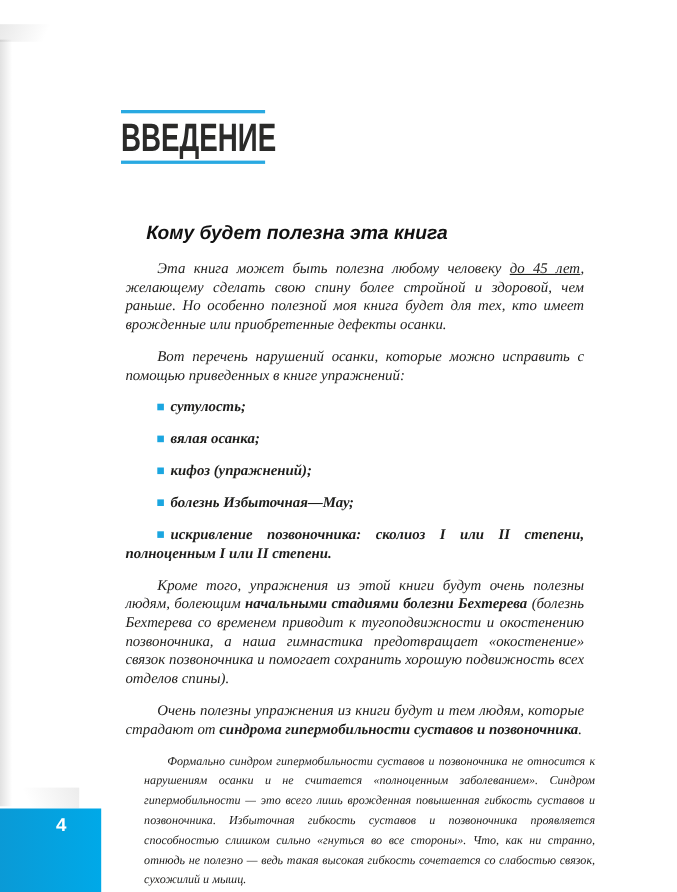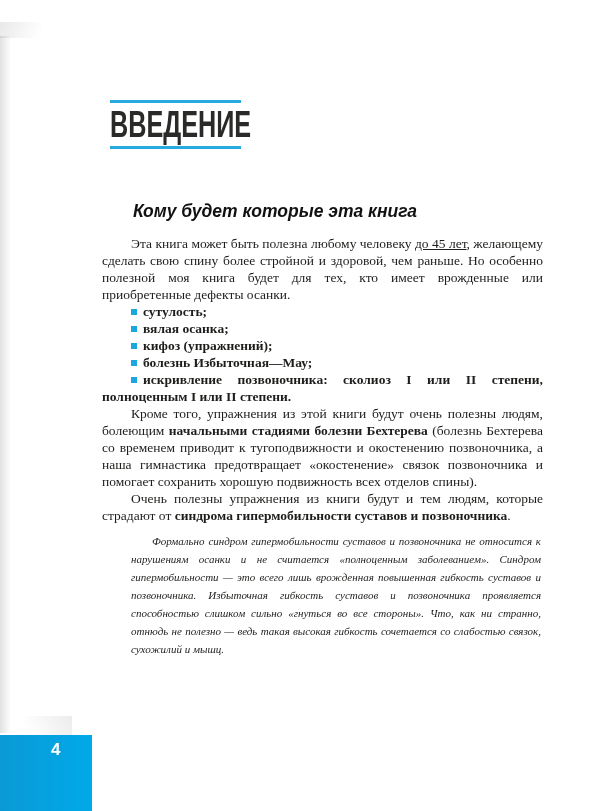--- a/index.html
+++ b/index.html
@@ -40,22 +40,22 @@
   
   .content { position:absolute; left:102px; top:201px; width:441px; color:#1d1d1b; }
 
   .subheading {
     margin:0 0 13px 31px;
     font-family:"Liberation Sans", sans-serif; font-style:italic; font-weight:700;
     font-size:17.5px; line-height:21px; color:#111;
   }
 
   .para {
-    margin:0; font-size:13.5px; line-height:17px;
-    text-align:justify; text-indent:29px;
+    margin:12px; font-size:13.5px; line-height:17px;
+    text-align:justify; text-indent:29px;font-style:italic;
   }
   .u { text-decoration:underline; }
   .b { font-weight:700; }
 
   .bullet-item { font-weight:700; }
   .bullet-sq {
     display:inline-block; width:6px; height:6px; background:#1ba6e0;
     margin-right:6px; vertical-align:1px;
   }
 
@@ -84,24 +84,25 @@
   <div class="edge-corner-top"></div>
   <div class="edge-left"></div>
   <div class="edge-corner-bottom"></div>
 
   <div class="chapter-heading">
     <span class="ht">ВВЕДЕНИЕ</span>
   </div>
 
   <div class="content">
 
-    <h2 class="subheading">Кому будет которые эта книга</h2>
+    <h2 class="subheading">Кому будет полезна эта книга</h2>
 
     <p class="para"><span>Эта книга может быть полезна любому человеку </span><span class="u">до 45 лет</span><span>, желающему сделать свою спину более стройной и здоровой, чем раньше. Но особенно полезной моя книга будет для тех, кто имеет врожденные или приобретенные дефекты осанки.</span></p>
 
+    <p class="para">Вот перечень нарушений осанки, которые можно исправить с помощью приведенных в книге упражнений:</p>
 
     <p class="para bullet-item"><span class="bullet-sq"></span><span>сутулость;</span></p>
     <p class="para bullet-item"><span class="bullet-sq"></span><span>вялая осанка;</span></p>
     <p class="para bullet-item"><span class="bullet-sq"></span><span>кифоз (упражнений);</span></p>
     <p class="para bullet-item"><span class="bullet-sq"></span><span>болезнь Избыточная—Мау;</span></p>
     <p class="para bullet-item"><span class="bullet-sq"></span><span>искривление позвоночника: сколиоз I или II степени, полноценным I или II степени.</span></p>
 
     <p class="para"><span>Кроме того, упражнения из этой книги будут очень полезны людям, болеющим </span><span class="b">начальными стадиями болезни Бехтерева</span><span> (болезнь Бехтерева со временем приводит к тугоподвижности и окостенению позвоночника, а наша гимнастика предотвращает «окостенение» связок позвоночника и помогает сохранить хорошую подвижность всех отделов спины).</span></p>
 
     <p class="para"><span>Очень полезны упражнения из книги будут и тем людям, которые страдают от </span><span class="b">синдрома гипермобильности суставов и позвоночника</span><span>.</span></p>

